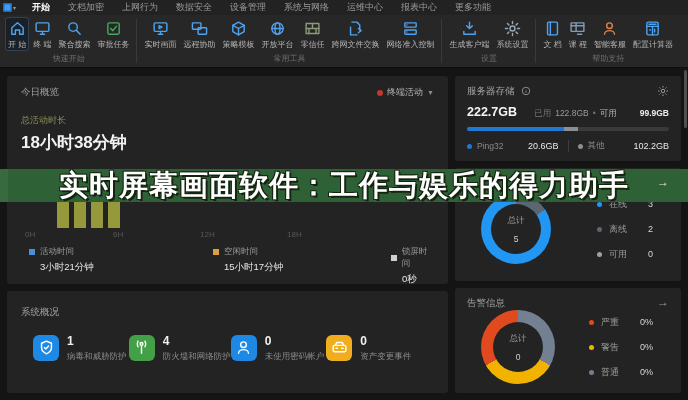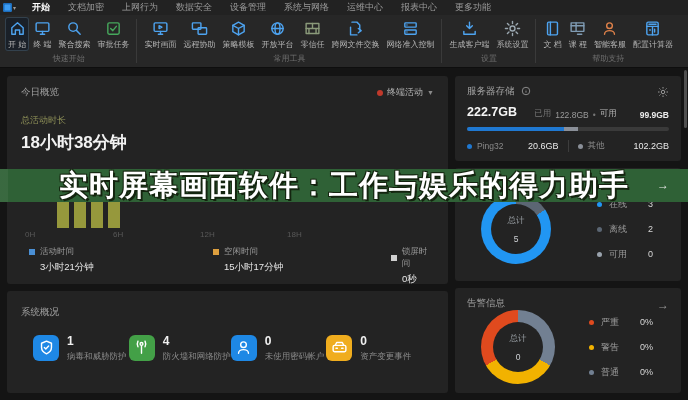--- a/index.html
+++ b/index.html
@@ -31,21 +31,21 @@
   
   .content{position:absolute;top:69px;left:0;right:0;bottom:0;padding:7px;display:flex;gap:7px;}
   .leftcol{width:441px;display:flex;flex-direction:column;gap:7px;}
   .rightcol{flex:1;display:flex;flex-direction:column;gap:7px;}
   .panel{background:#232323;border-radius:3px;}
   .ptitle{font-size:9.5px;color:#a2a2a2;}
   .parrow{font-size:12px;color:#e8e8e8;position:relative;z-index:30;cursor:pointer;line-height:10px;}
 
   
   #todayPanel{height:212px;position:relative;padding:10px 14px;}
-  .phead{display:flex;justify-content:space-between;align-items:flex-end;}
+  .phead{display:flex;justify-content:space-between;align-items:flex-start;}
   .filter{display:flex;align-items:center;gap:4px;font-size:9px;color:#b8b8b8;cursor:pointer;}
   .fdot{width:6px;height:6px;border-radius:50%;}
   .fcaret{color:#8a8a8a;font-size:7px;}
   .metricLabel{margin-top:15px;font-size:9px;color:#8f9158;}
   .metricValue{margin-top:4px;font-size:17px;font-weight:bold;color:#f2f2f2;}
   .chart{position:absolute;left:14px;right:14px;bottom:56px;height:44px;}
   .bar{position:absolute;bottom:0;width:12px;background:#96983c;}
   .axis{position:absolute;left:14px;right:14px;bottom:42px;height:12px;}
   .axis span{position:absolute;font-size:8px;color:#585858;}
   .tlegend{position:absolute;left:14px;right:14px;bottom:10px;height:28px;}
@@ -61,21 +61,21 @@
   .sic{width:26px;height:26px;border-radius:6px;display:flex;align-items:center;justify-content:center;flex:none;}
   .sval{font-size:12px;font-weight:bold;color:#f0f0f0;line-height:12px;}
   .slb{font-size:8.5px;color:#8a8a8a;margin-top:4px;white-space:nowrap;}
 
   
   #storagePanel{height:86px;padding:9px 12px;}
   .inlineIc{margin-left:4px;display:inline-flex;vertical-align:-2px;}
   .gear{cursor:pointer;display:flex;}
   .srow2{display:flex;justify-content:space-between;align-items:baseline;margin-top:7px;}
   .stotal{font-size:12.5px;font-weight:bold;color:#f5f5f5;}
-  .suse{font-size:8.5px;color:#767676;display:flex;gap:4px;align-items:flex-end;}
+  .suse{font-size:8.5px;color:#767676;display:flex;gap:4px;align-items:flex-start;}
   .suse .dim{color:#9a9a9a;}
   .suse .bright{color:#ededed;font-weight:bold;margin-left:19px;}
   .sbar{margin-top:7px;height:4px;border-radius:2px;background:#3a3a3a;display:flex;overflow:hidden;}
   .sbar .seg1{width:48%;background:#1f78d1;}
   .sbar .seg2{width:7%;background:#8a8f98;}
   .srow3{margin-top:9px;display:flex;align-items:center;}
   .shalf{flex:1;display:flex;align-items:center;gap:5px;font-size:8.5px;color:#8a8a8a;}
   .shalf .v{margin-left:auto;color:#e8e8e8;font-size:9px;}
   .sdiv{width:1px;height:12px;background:#3d3d3d;margin:0 9px;}
   .ldot{width:5px;height:5px;border-radius:50%;flex:none;}

